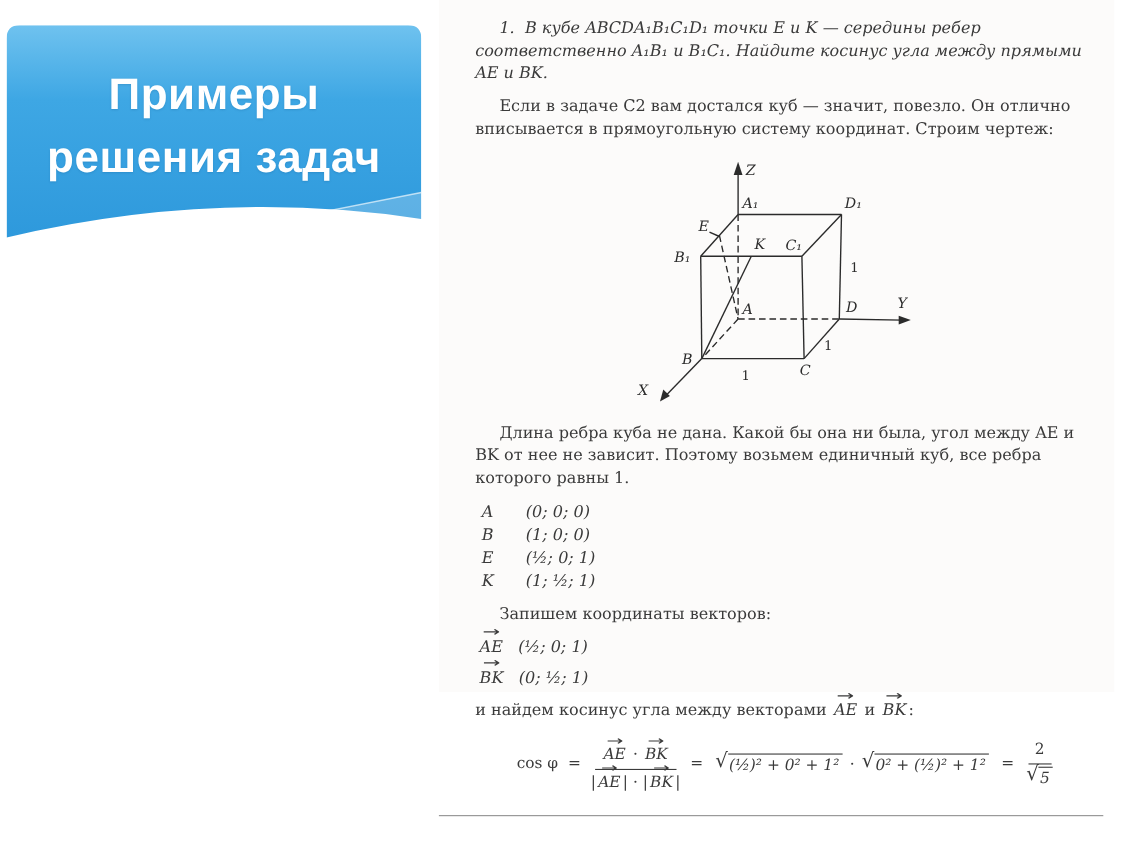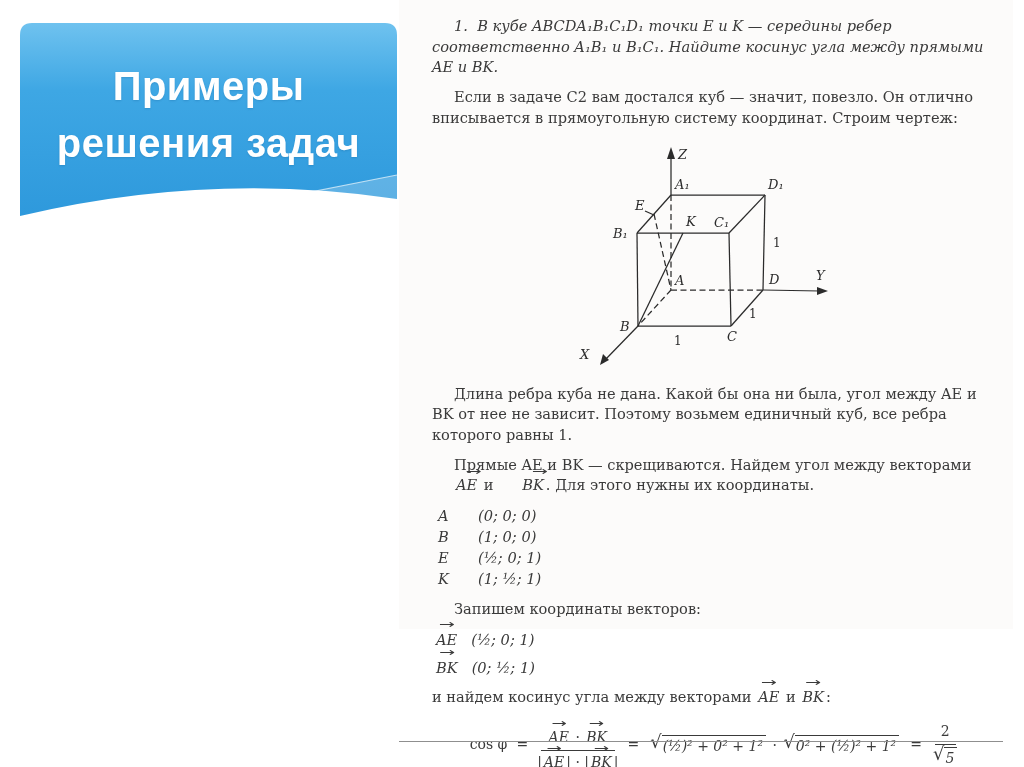--- a/index.html
+++ b/index.html
@@ -1,20 +1,20 @@
 <!DOCTYPE html>
 <html><head>
 <meta charset="utf-8">
 <style>
   html,body{margin:0;padding:0;background:#fff;}
   .page{position:relative;width:1024px;height:767px;background:#ffffff;overflow:hidden;
         font-family:"Liberation Sans",sans-serif;}
 
   
-  .banner{position:absolute;left:20px;top:23px;width:377px;height:214px;}
+  .banner{position:absolute;left:6px;top:23px;width:377px;height:214px;}
   .banner svg{position:absolute;left:0;top:0;}
   .banner-text{position:absolute;left:0;top:0;right:0;bottom:30px;
       display:flex;flex-direction:column;align-items:center;justify-content:center;
       color:#ffffff;font-weight:bold;font-size:40px;line-height:57px;
       text-shadow:0 1px 2px rgba(0,60,110,0.18);letter-spacing:0.5px;}
 
   
   .doc{position:absolute;left:399px;top:0;width:614px;height:629px;background:#fcfbfa;
        box-sizing:border-box;padding:16px 26px 0 33px;
        font-family:"DejaVu Serif",serif;font-size:14.6px;line-height:1.42;color:#3a3a3a;}
@@ -133,21 +133,20 @@
         <text x="42" y="193">B</text>
         <text x="149" y="203">C</text>
         <text class="num" x="96" y="207">1</text>
         <text class="num" x="171" y="180">1</text>
         <text class="num" x="195" y="109">1</text>
       </svg>
     </div>
 
     <p>Длина ребра куба не дана. Какой бы она ни была, угол между AE и BK от нее не зависит. Поэтому возьмем единичный куб, все ребра которого равны 1.</p>
 
-    <p><span>Прямые AE и BK — скрещиваются. Найдем угол между векторами</span> <span class="vec">AE</span> <span>и</span> <span class="vec">BK</span><span>. Для этого нужны их координаты.</span></p>
 
     <div style="margin-bottom:10px;">
       <div class="coord-row"><span class="pt">A</span><span class="crd">(0; 0; 0)</span></div>
       <div class="coord-row"><span class="pt">B</span><span class="crd">(1; 0; 0)</span></div>
       <div class="coord-row"><span class="pt">E</span><span class="crd">(½; 0; 1)</span></div>
       <div class="coord-row"><span class="pt">K</span><span class="crd">(1; ½; 1)</span></div>
     </div>
 
     <p class="noindent" style="text-indent:22px;margin-bottom:2px;">Запишем координаты векторов:</p>
 

